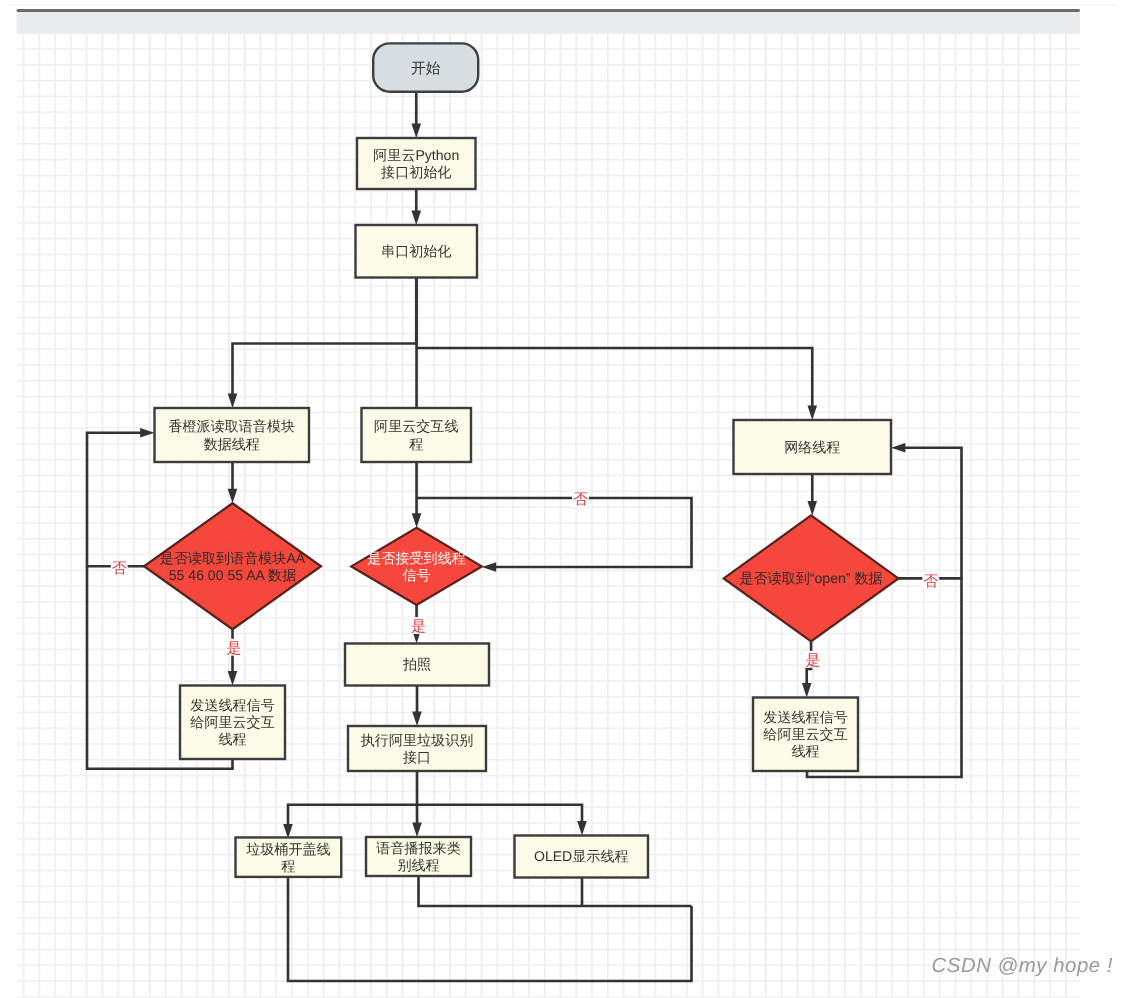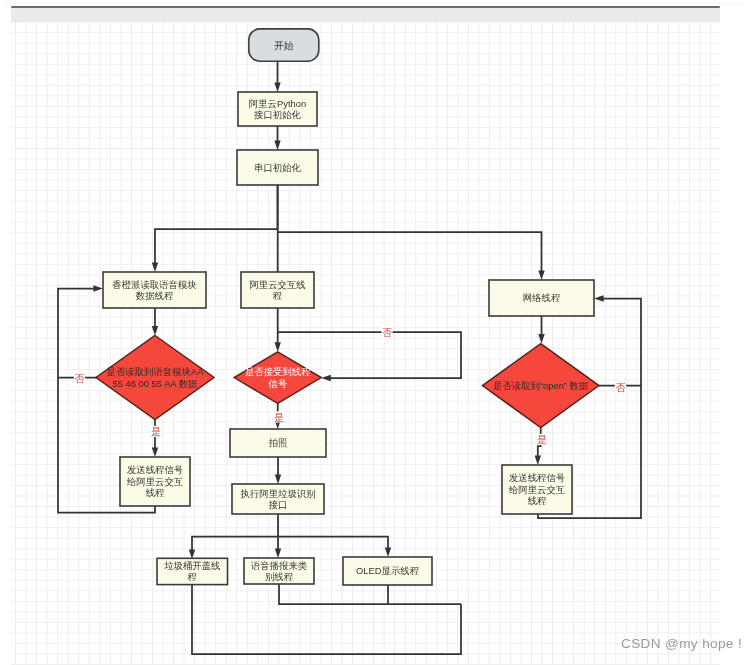--- a/index.html
+++ b/index.html
@@ -11,21 +11,21 @@
      background:#e9ebed;}
   .scroll-thumb{position:absolute;left:11px;top:5.9px;width:709px;height:2.3px;
      background:#6b6b6b;border-radius:1px;}
   .grid{position:absolute;left:11px;top:22px;width:709px;height:643px;
      background-color:#ffffff;
      overflow:hidden;}
   .grid svg{position:absolute;left:0;top:0;}
   .topline{position:absolute;left:5px;top:2.5px;width:740px;height:1.6px;
      background:#f4f4f4;}
   .wm{position:absolute;left:621px;top:636px;color:#9a9a9a;font-size:13.6px;
-      letter-spacing:.35px;white-space:nowrap;}
+      letter-spacing:.35px;white-space:nowrap;font-style:italic;}
 </style>
 </head>
 <body>
 
 <div id="canvas">
   <div class="topline"></div>
   <div class="scroll-thumb"></div>
   <div class="scroll-track"></div>
   <div class="grid">
     <svg width="709" height="643">

